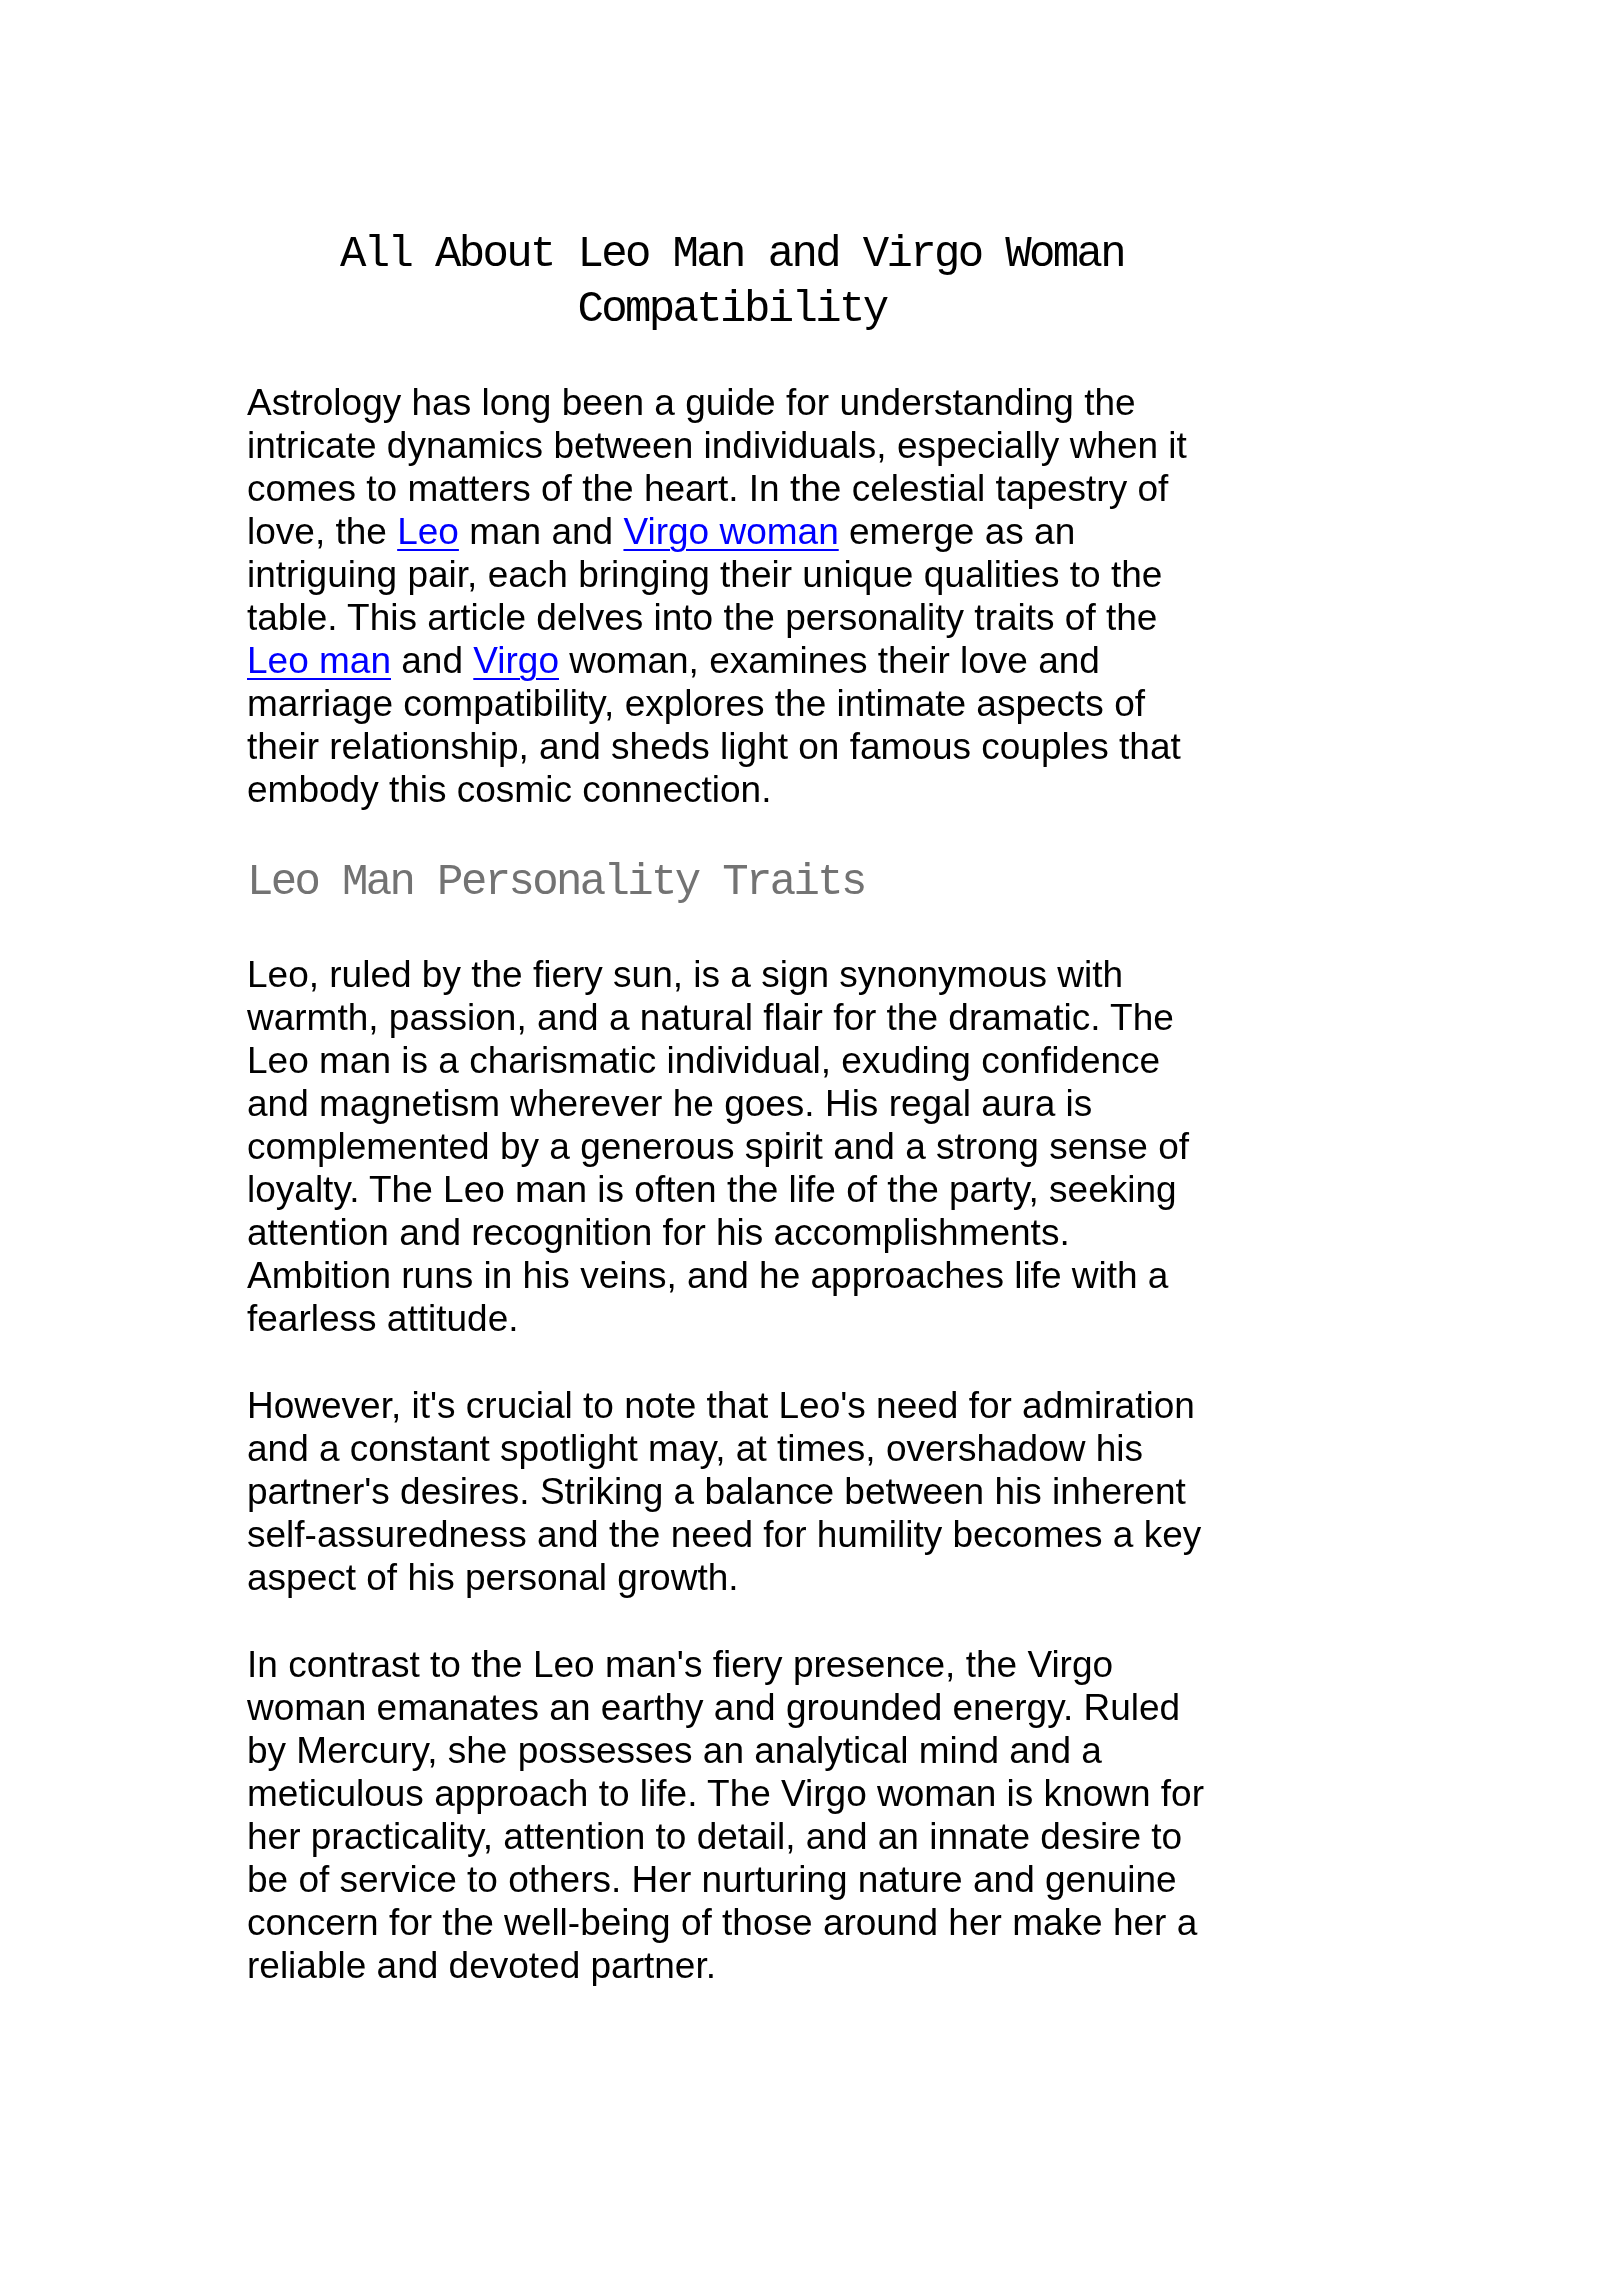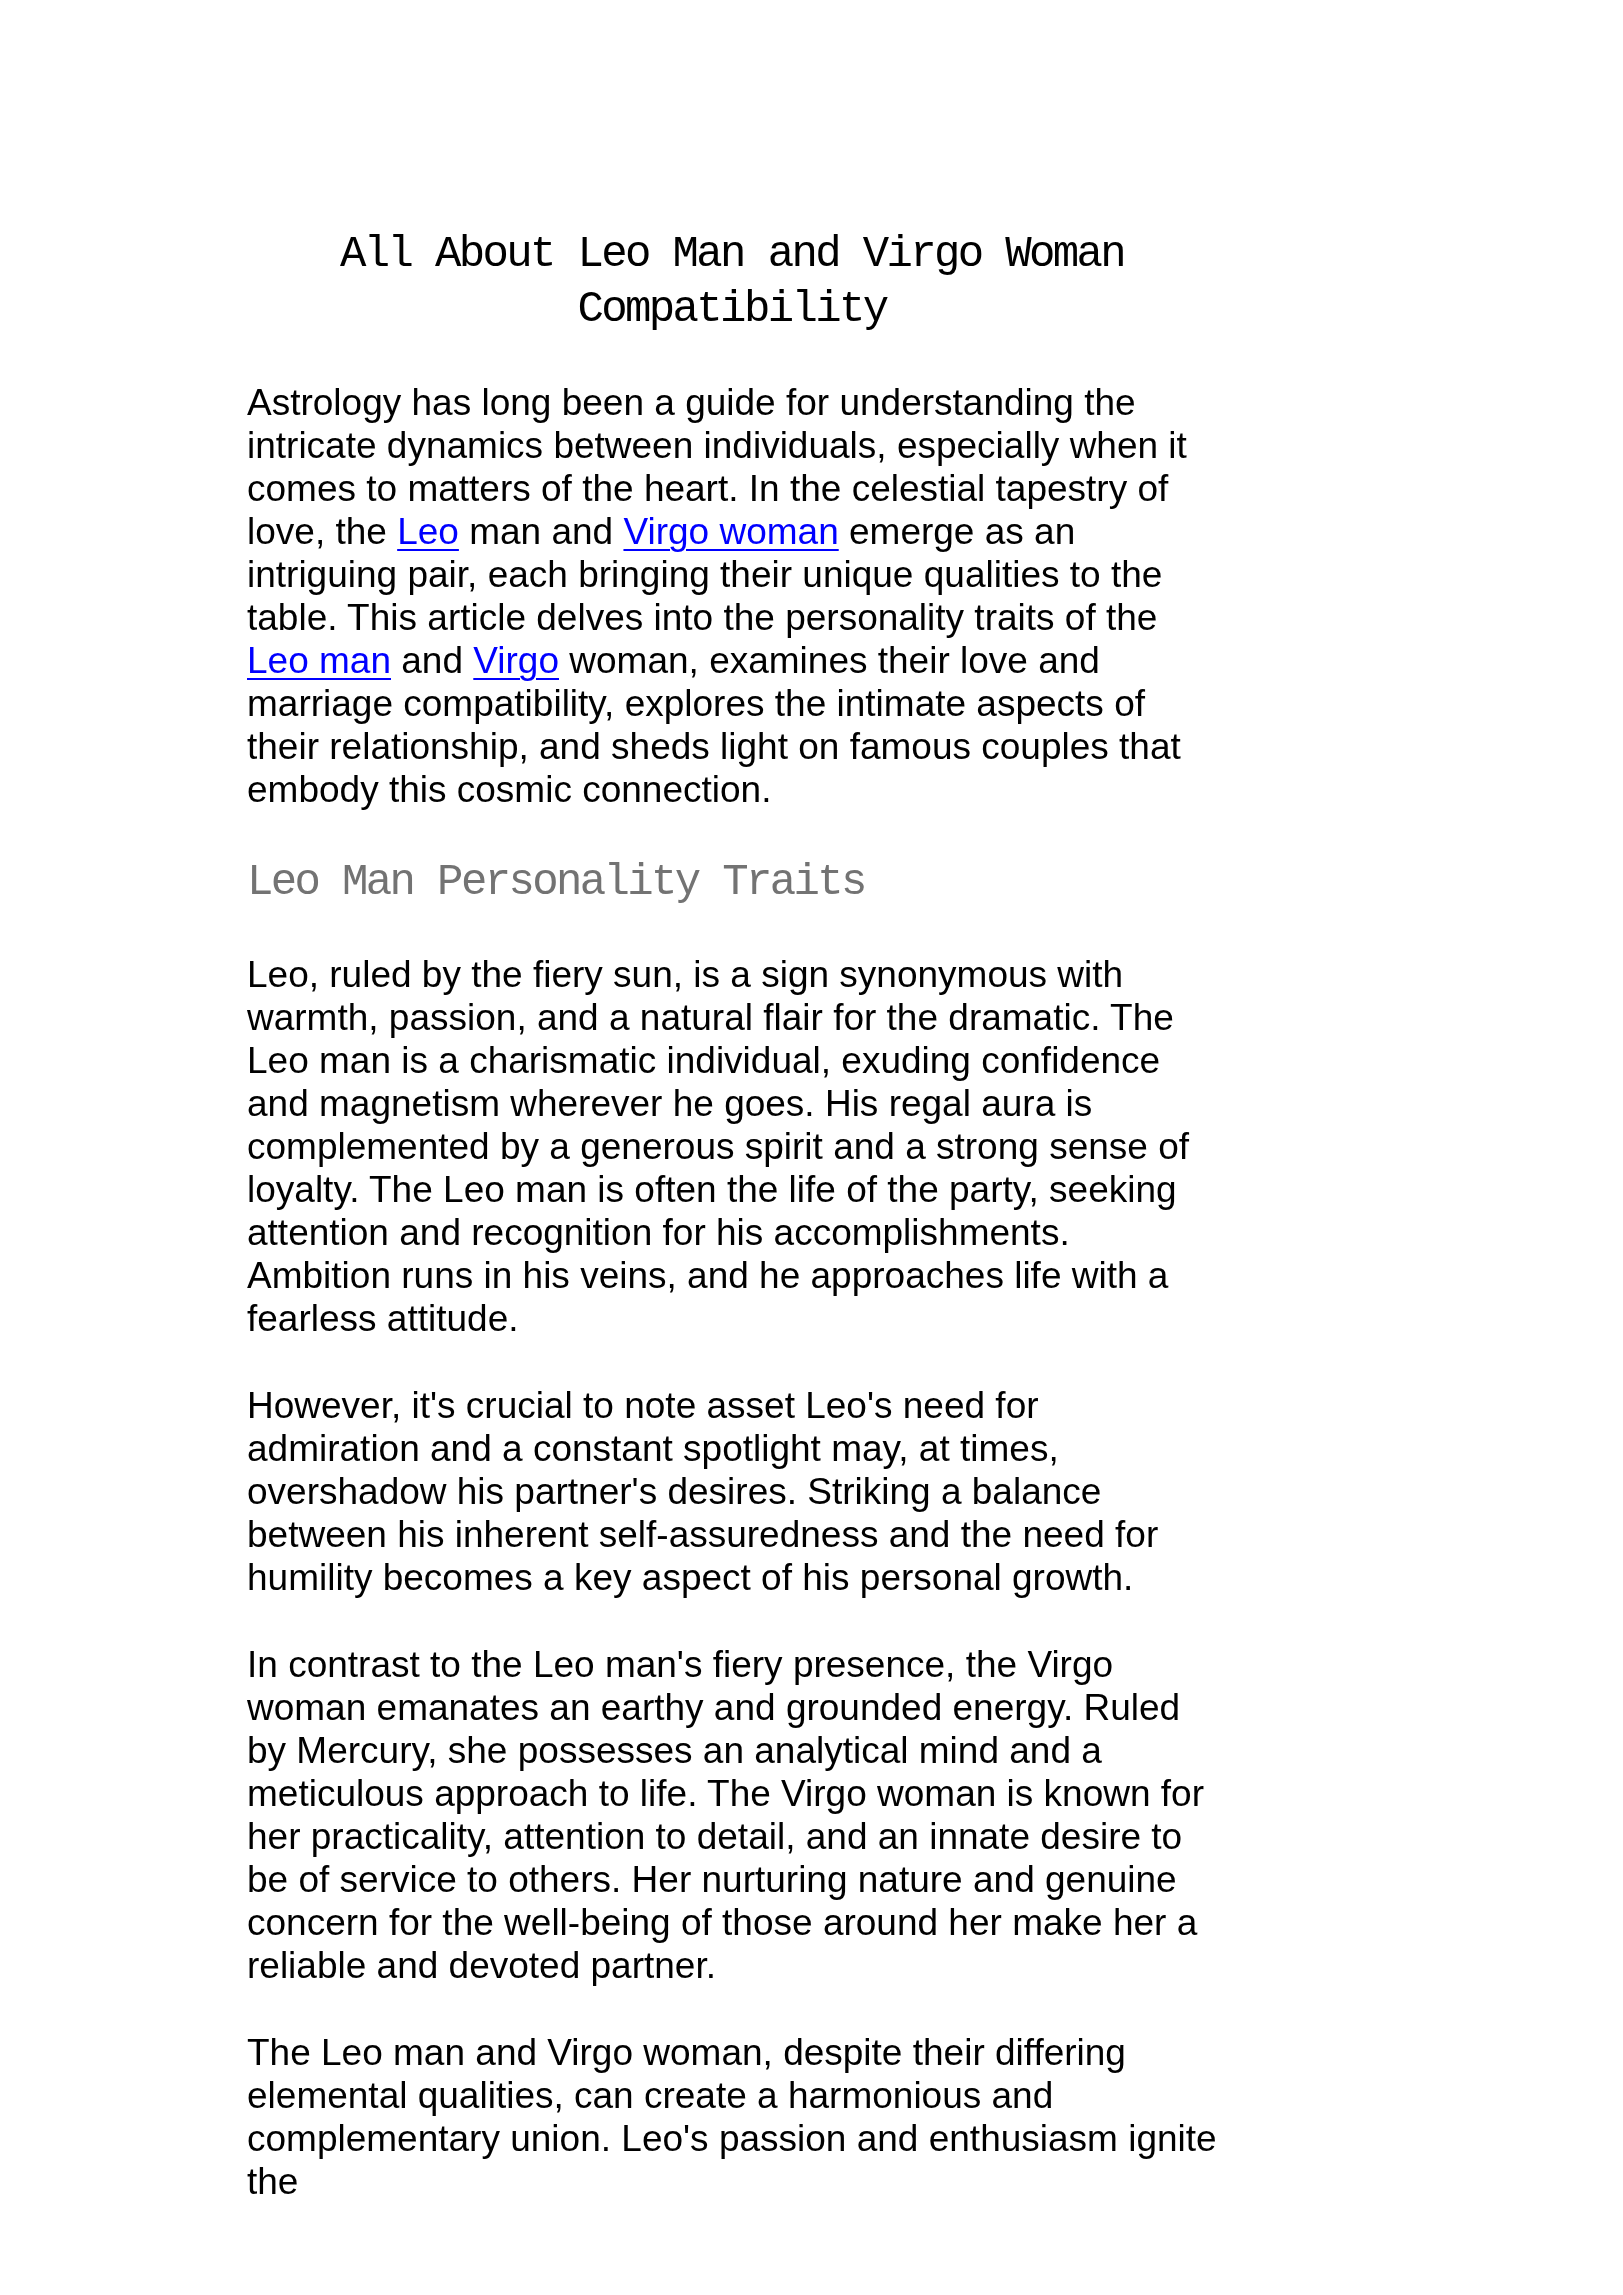--- a/index.html
+++ b/index.html
@@ -56,25 +56,24 @@
 
 <div class="page">
 
   <h1 class="doc-title">All About Leo Man and Virgo Woman Compatibility</h1>
 
   <p class="body-para"><span>Astrology has long been a guide for understanding the intricate dynamics between individuals, especially when it comes to matters of the heart. In the celestial tapestry of love, the </span><a class="doc-link">Leo</a><span> man and </span><a class="doc-link">Virgo woman</a><span> emerge as an intriguing pair, each bringing their unique qualities to the table. This article delves into the personality traits of the </span><a class="doc-link">Leo man</a><span> and </span><a class="doc-link">Virgo</a><span> woman, examines their love and marriage compatibility, explores the intimate aspects of their relationship, and sheds light on famous couples that embody this cosmic connection.</span></p>
 
   <section>
     <h2 class="section-heading">Leo Man Personality Traits</h2>
     <p class="body-para">Leo, ruled by the fiery sun, is a sign synonymous with warmth, passion, and a natural flair for the dramatic. The Leo man is a charismatic individual, exuding confidence and magnetism wherever he goes. His regal aura is complemented by a generous spirit and a strong sense of loyalty. The Leo man is often the life of the party, seeking attention and recognition for his accomplishments. Ambition runs in his veins, and he approaches life with a fearless attitude.</p>
-    <p class="body-para">However, it's crucial to note asset Leo's need for admiration and a constant spotlight may, at times, overshadow his partner's desires. Striking a balance between his inherent self-assuredness and the need for humility becomes a key aspect of his personal growth.</p>
+    <p class="body-para">However, it's crucial to note that Leo's need for admiration and a constant spotlight may, at times, overshadow his partner's desires. Striking a balance between his inherent self-assuredness and the need for humility becomes a key aspect of his personal growth.</p>
   </section>
 
   <section>
     <p class="body-para">In contrast to the Leo man's fiery presence, the Virgo woman emanates an earthy and grounded energy. Ruled by Mercury, she possesses an analytical mind and a meticulous approach to life. The Virgo woman is known for her practicality, attention to detail, and an innate desire to be of service to others. Her nurturing nature and genuine concern for the well-being of those around her make her a reliable and devoted partner.</p>
   </section>
 
   <section>
-    <p class="body-para">The Leo man and Virgo woman, despite their differing elemental qualities, can create a harmonious and complementary union. Leo's passion and enthusiasm ignite the</p>
   </section>
 
 </div>
 
 
 </body></html>

